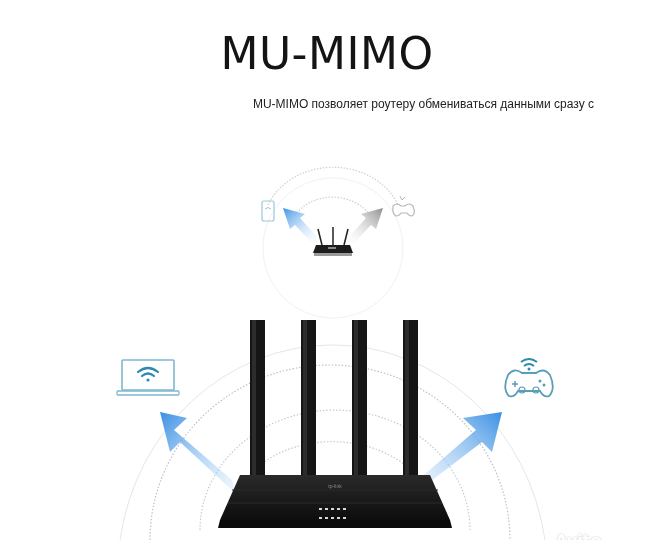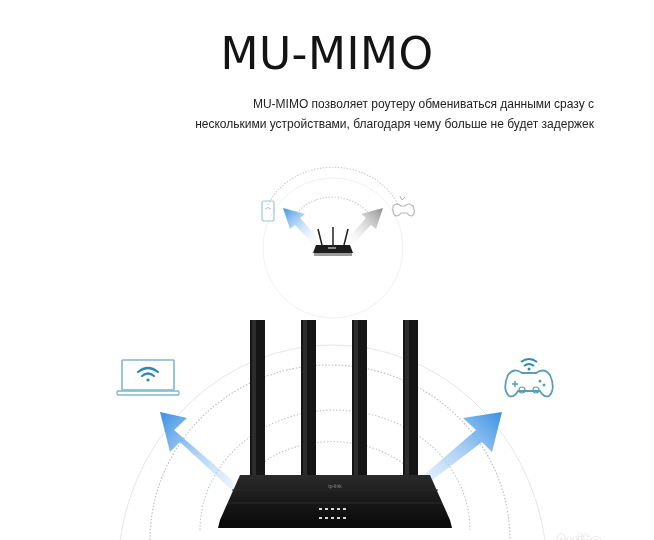--- a/index.html
+++ b/index.html
@@ -9,21 +9,20 @@
   .desc div { white-space:nowrap; }
   svg { position:absolute; left:0; top:0; }
   .watermark { position:absolute; left:555px; top:531px; font-size:16px; font-weight:700; color:#ffffff; text-shadow:0 0 2px rgba(0,0,0,0.25); font-family:"DejaVu Sans", sans-serif; }
 </style>
 </head>
 <body>
 
 <div class="title">MU-MIMO</div>
 <div class="desc">
   <div>MU-MIMO позволяет роутеру обмениваться данными сразу с</div>
-  <div>несколькими устройствами, благодаря чему больше не будет задержек</div>
 </div>
 
 <svg width="654" height="540" viewBox="0 0 654 540">
   <defs>
     <linearGradient id="blueArrowSmall" x1="1" y1="1" x2="0" y2="0">
       <stop offset="0" stop-color="#ffffff" stop-opacity="0.2"></stop>
       <stop offset="1" stop-color="#3f93e6"></stop>
     </linearGradient>
     <linearGradient id="grayArrowSmall" x1="0" y1="1" x2="1" y2="0">
       <stop offset="0" stop-color="#ffffff" stop-opacity="0.2"></stop>

